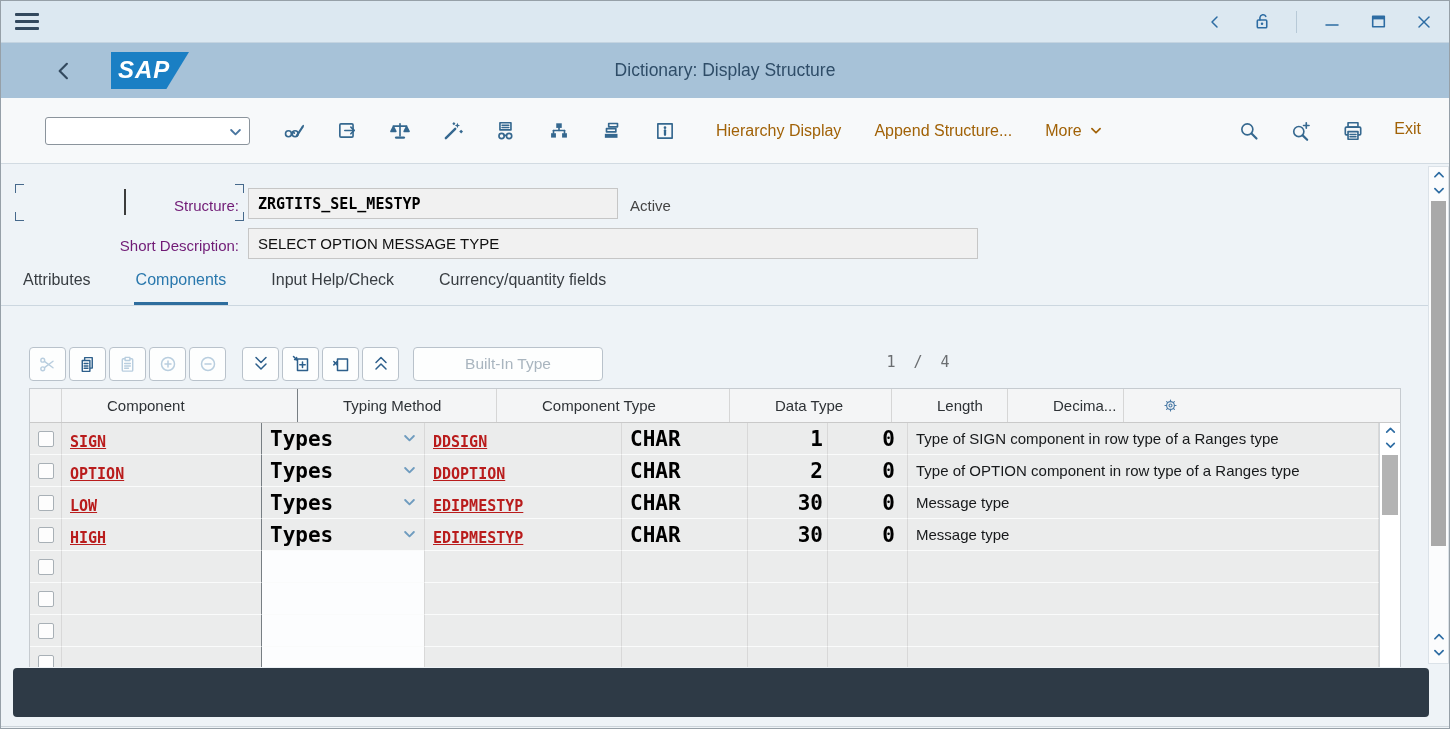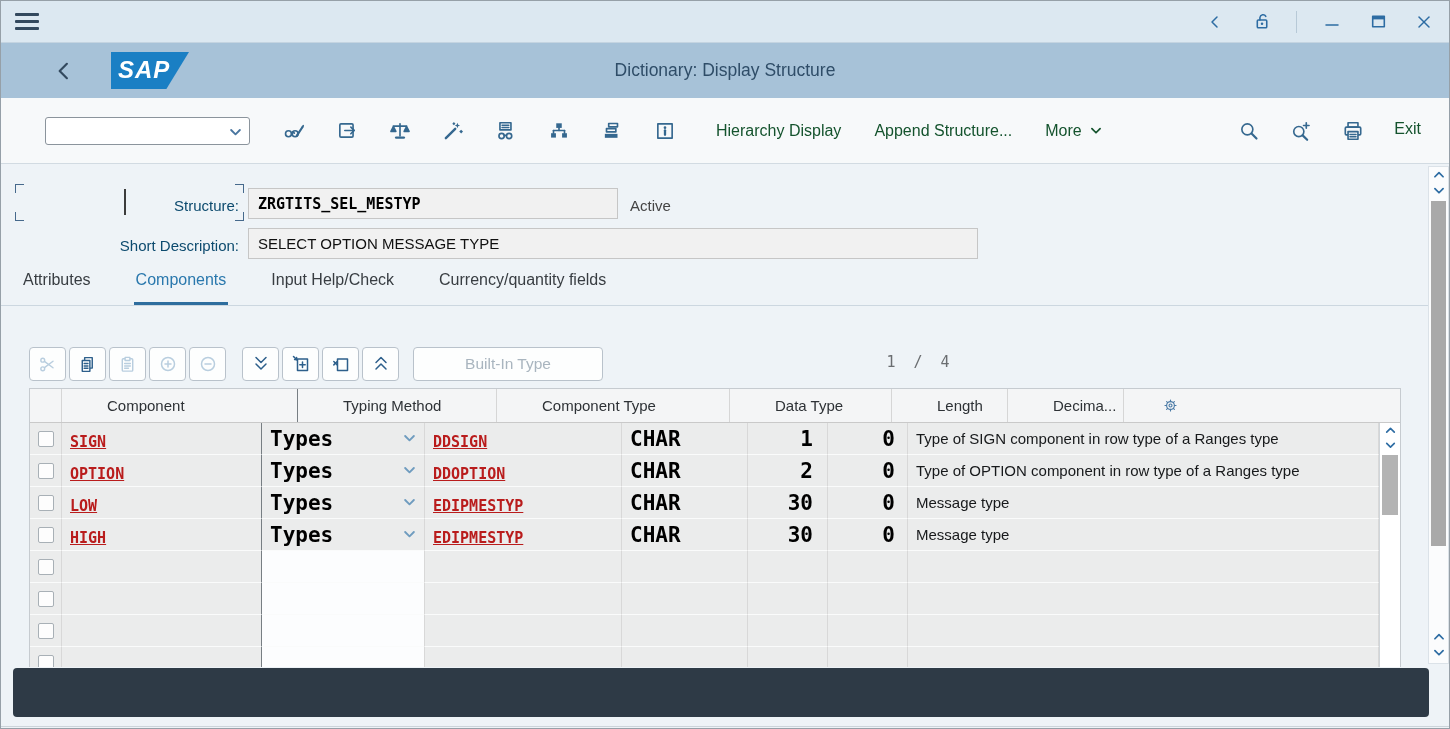--- a/index.html
+++ b/index.html
@@ -39,32 +39,32 @@
              background:#f7f9fa; border-bottom:1px solid #d2dbe2;
              display:flex; align-items:center; padding:0 28px 0 44px; }
   .okcode { width:205px; height:28px; background:#fff; border:1px solid #8b949c;
             border-radius:3px; position:relative; }
   .okcode input { width:100%; height:100%; border:none; outline:none; background:transparent;
                   padding:0 26px 0 8px; font-family:"DejaVu Sans Mono", monospace; font-size:14px; }
   .okcode .chev { position:absolute; right:6px; top:7px; color:#4a76a0; }
   .tb-icons { display:flex; align-items:center; gap:31px; margin-left:33px; color:#35688f; }
   .icnbtn { width:22px; height:22px; display:flex; align-items:center; justify-content:center; cursor:pointer; }
   .tb-texts { display:flex; align-items:center; gap:33px; margin-left:40px; }
-  .txtbtn { color:#14532d; font-size:16px; cursor:pointer; display:flex; align-items:center; gap:7px; }
+  .txtbtn { color:#a16207; font-size:16px; cursor:pointer; display:flex; align-items:center; gap:7px; }
   .tb-right { margin-left:auto; display:flex; align-items:flex-start; gap:30px; color:#35688f; }
 
   
   .fcorner { position:absolute; width:9px; height:9px; }
   .fc-tl { border-top:1.5px solid #46698c; border-left:1.5px solid #46698c; }
   .fc-bl { border-bottom:1.5px solid #46698c; border-left:1.5px solid #46698c; }
   .fc-tr { border-top:1.5px solid #46698c; border-right:1.5px solid #46698c; }
   .fc-br { border-bottom:1.5px solid #46698c; border-right:1.5px solid #46698c; }
   .cursorbar { position:absolute; left:123px; top:188px; width:2px; height:26px; background:#3c3c3c; }
   .flabel { position:absolute; left:0; width:238px; text-align:right;
-            color:#0c4a6e; font-size:15px; }
+            color:#701a75; font-size:15px; }
   .finput { position:absolute; background:#f1f1f1; border:1px solid #c6c6c6;
             height:31px; display:flex; align-items:center; padding:0 9px; }
   .finput.mono { font-family:"DejaVu Sans Mono", monospace; font-weight:bold; font-size:15px; color:#000; }
   .finput.sans { font-size:15px; color:#101010; }
   .fstatus { position:absolute; left:629px; top:196px; color:#444; font-size:15px; }
 
   
   .tabs { position:absolute; left:20px; top:270px; display:flex; gap:41px; }
   .tab { font-size:16px; color:#383d42; padding:0 2px 13px 2px; cursor:pointer; }
   .tab.active { color:#2a78ad; border-bottom:3px solid #2e6d9e; }
@@ -91,21 +91,21 @@
         border-right:1px solid #d6d6d6; overflow:hidden; white-space:nowrap; }
   .tbody { position:relative; }
   .trow { display:flex; height:32px; }
   .td { background:#ebecec; border-right:1px solid #d8d8d8; border-bottom:1px solid #fafbfb;
         display:flex; align-items:center; padding-left:8px; overflow:hidden; white-space:nowrap; }
   .c-cb    { width:32px;  justify-content:center; padding-left:0; }
   .c-comp  { width:200px; border-right:1px solid #777e83; }
   .c-typ   { width:163px; justify-content:space-between; padding-right:7px; }
   .c-ctype { width:197px; }
   .c-dtype { width:126px; }
-  .c-len   { width:80px;  justify-content:flex-end; padding-right:14px; }
+  .c-len   { width:80px;  justify-content:flex-end; padding-right:4px; }
   .c-dec   { width:80px;  justify-content:flex-end; padding-right:12px; }
   .c-desc  { width:471px; }
   .h-gear  { width:21px;  padding-left:0; justify-content:center; border-right:none; color:#4a7aa6; }
   .mono { font-family:"DejaVu Sans Mono", monospace; font-weight:bold; font-size:21px; color:#000; }
   .cell-link { font-family:"DejaVu Sans Mono", monospace; font-weight:bold; font-size:15px;
                color:#b91c1c; text-decoration:underline; cursor:pointer;margin-top:7px; }
   .desc { font-size:15px; color:#17191b; }
   .cb { width:16px; height:16px; background:#fdfdfd; border:1px solid #a8b0b6; border-radius:2px; cursor:pointer; }
   .td.wcell { background:#fcfdfe; }
   .typchev { color:#6f9cbf; }

